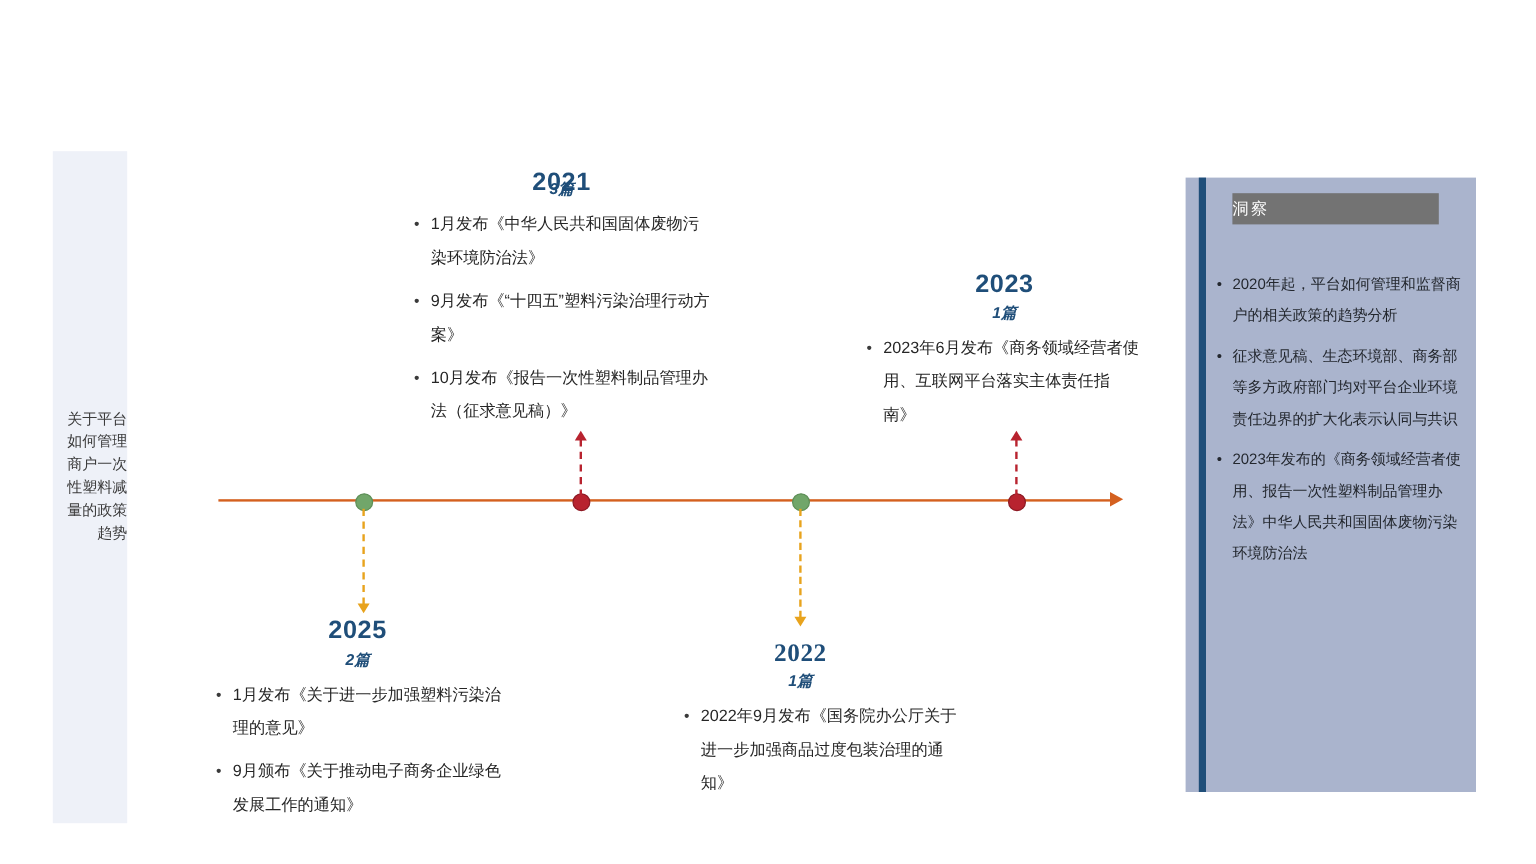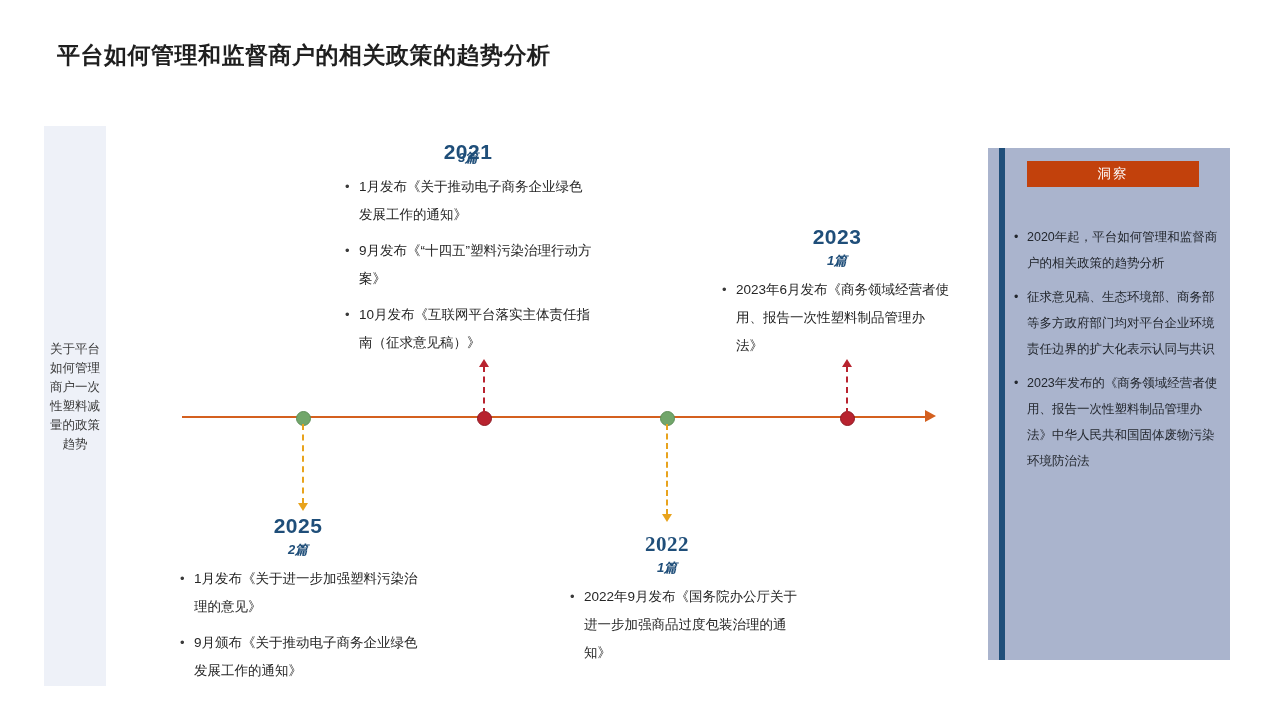--- a/index.html
+++ b/index.html
@@ -39,21 +39,21 @@
     top: 126px;
     width: 62px;
     height: 560px;
     background: #eef1f8;
   }
   .left-panel-text {
     position: absolute;
     left: 44px;
     top: 340px;
     width: 62px;
-    text-align: center;
+    text-align: right;
     font-size: 12.5px;
     line-height: 19px;
     color: #3b3b3b;
   }
   
   .axis {
     position: absolute;
     left: 182px;
     top: 416px;
     width: 746px;
@@ -152,25 +152,24 @@
     width: 6px;
     height: 512px;
     background: #1f4e79;
   }
   .insight-head {
     position: absolute;
     left: 1027px;
     top: 161px;
     width: 172px;
     height: 26px;
-    background: #c2410c;
+    background: #737373;
     color: #ffffff;
     font-size: 13.5px;
     line-height: 26px;
-    text-align: center;
     letter-spacing: 2px;
   }
   .insight-list {
     position: absolute;
     left: 1014px;
     top: 224px;
     width: 205px;
     font-size: 12.5px;
     line-height: 26px;
     color: #23272e;
@@ -185,21 +184,20 @@
     width: 13px;
     color: #23272e;
   }
   .insight-list .txt { flex: 1 1 auto; }
 </style>
 </head>
 <body>
 
 <div id="slide">
 
-  <div class="slide-title">平台如何管理和监督商户的相关政策的趋势分析</div>
 
   <div class="left-panel"></div>
   <div class="left-panel-text">关于平台如何管理商户一次性塑料减量的政策趋势</div>
 
   <div class="axis"></div>
   <div class="axis-arrow"></div>
 
   <div class="node green" style="left:296px;"></div>
   <div class="node red" style="left:477px;"></div>
   <div class="node green" style="left:660px;"></div>
@@ -215,38 +213,38 @@
   <div class="conn-head down" style="left:662px; top:514px;"></div>
 
   <div class="conn up" style="left:846px; top:366px; height:48px;"></div>
   <div class="conn-head up" style="left:842px; top:359px;"></div>
 
   <div class="year-label" style="left:398px; top:140px; width:140px;text-align:center;">2021</div>
   <div class="year-count" style="left:398px; top:149px; width:140px;">3篇</div>
   <div class="bullets" style="left:345px; top:173px; width:250px;">
     <div class="bullet-row">
       <span class="dot">•</span>
-      <span class="txt">1月发布《关于推动电子商务企业绿色发展工作的通知》</span>
+      <span class="txt">1月发布《中华人民共和国固体废物污染环境防治法》</span>
     </div>
     <div class="bullet-row">
       <span class="dot">•</span>
       <span class="txt">9月发布《“十四五”塑料污染治理行动方案》</span>
     </div>
     <div class="bullet-row">
       <span class="dot">•</span>
-      <span class="txt">10月发布《互联网平台落实主体责任指南（征求意见稿）》</span>
+      <span class="txt">10月发布《报告一次性塑料制品管理办法（征求意见稿）》</span>
     </div>
   </div>
 
   <div class="year-label" style="left:767px; top:225px; width:140px;">2023</div>
   <div class="year-count" style="left:767px; top:252px; width:140px;">1篇</div>
   <div class="bullets" style="left:722px; top:276px; width:228px;">
     <div class="bullet-row">
       <span class="dot">•</span>
-      <span class="txt">2023年6月发布《商务领域经营者使用、报告一次性塑料制品管理办法》</span>
+      <span class="txt">2023年6月发布《商务领域经营者使用、互联网平台落实主体责任指南》</span>
     </div>
   </div>
 
   <div class="year-label" style="left:228px; top:514px; width:140px;">2025</div>
   <div class="year-count" style="left:228px; top:541px; width:140px;">2篇</div>
   <div class="bullets" style="left:180px; top:565px; width:245px;">
     <div class="bullet-row">
       <span class="dot">•</span>
       <span class="txt">1月发布《关于进一步加强塑料污染治理的意见》</span>
     </div>

